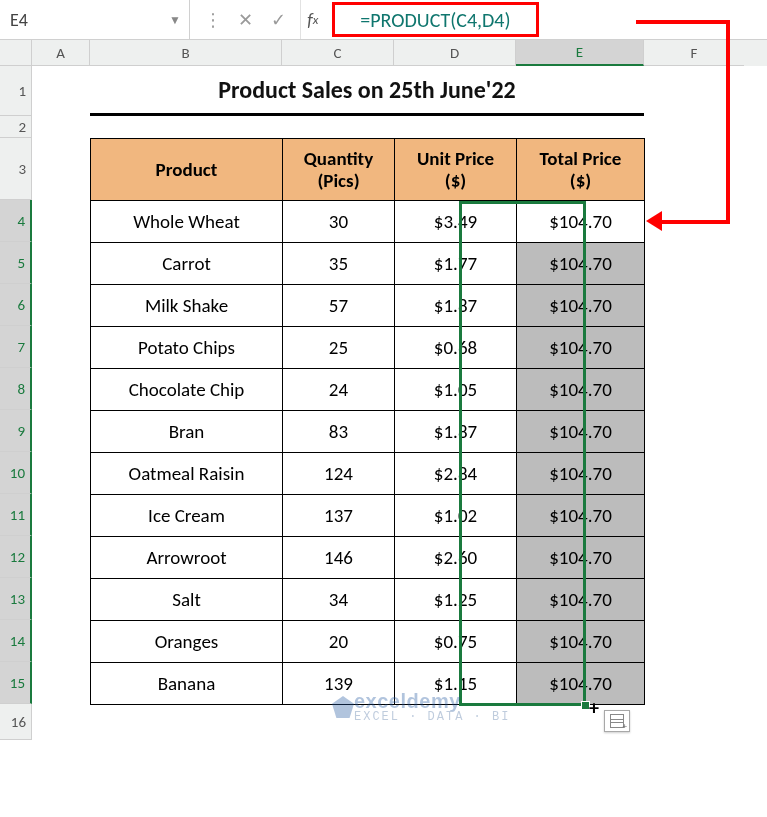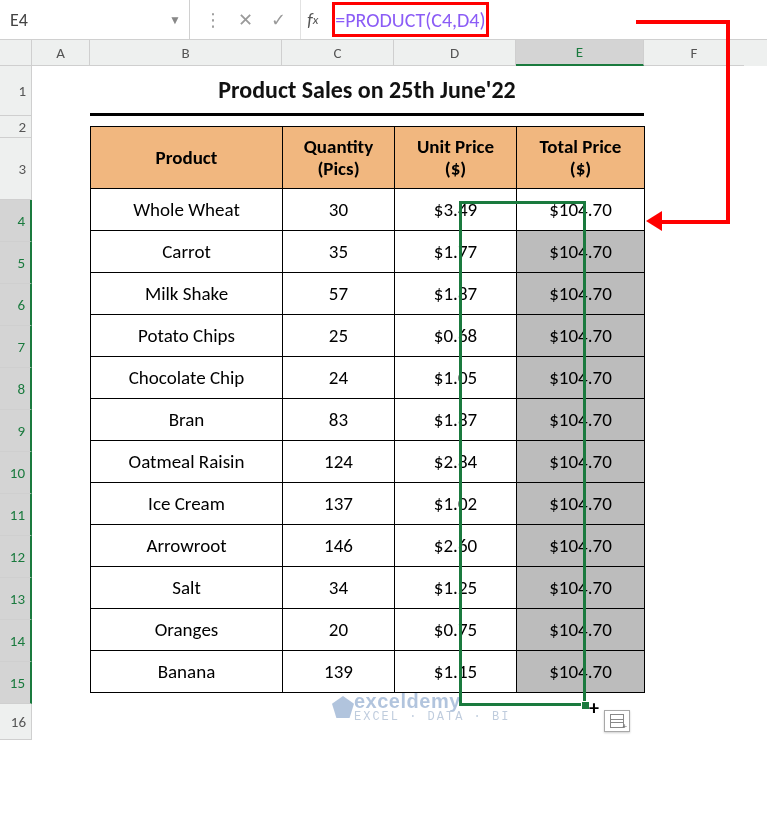--- a/index.html
+++ b/index.html
@@ -50,25 +50,25 @@
   .fx {
     display: flex;
     align-items: center;
     font-style: italic;
     padding: 0 10px 0 6px;
     color: #555;
   }
   .formula {
     display: flex;
     align-items: center;
-    padding: 0 0;
+    padding: 0 25px;
     font-size: 20px;
     border: 3px solid #ff0000;
     margin: 2px 4px;
-    color: #8b5cf6;
+    color: #0f766e;
     position: relative;
   }
 
   
   .grid {
     position: relative;
   }
   .colheads {
     display: flex;
     height: 26px;
@@ -132,21 +132,21 @@
   .title {
     height: 50px;
     display: flex;
     align-items: center;
     justify-content: center;
     font-size: 24px;
     font-weight: 700;
     color: #111;
     width: 554px; 
     border-bottom: 3px solid #000;
-    margin-bottom: 10px; 
+    margin-bottom: 22px; 
   }
 
   table.data {
     border-collapse: collapse;
     width: 554px;
     table-layout: fixed;
   }
   table.data th, table.data td {
     border: 1.5px solid #000;
     text-align: center;

